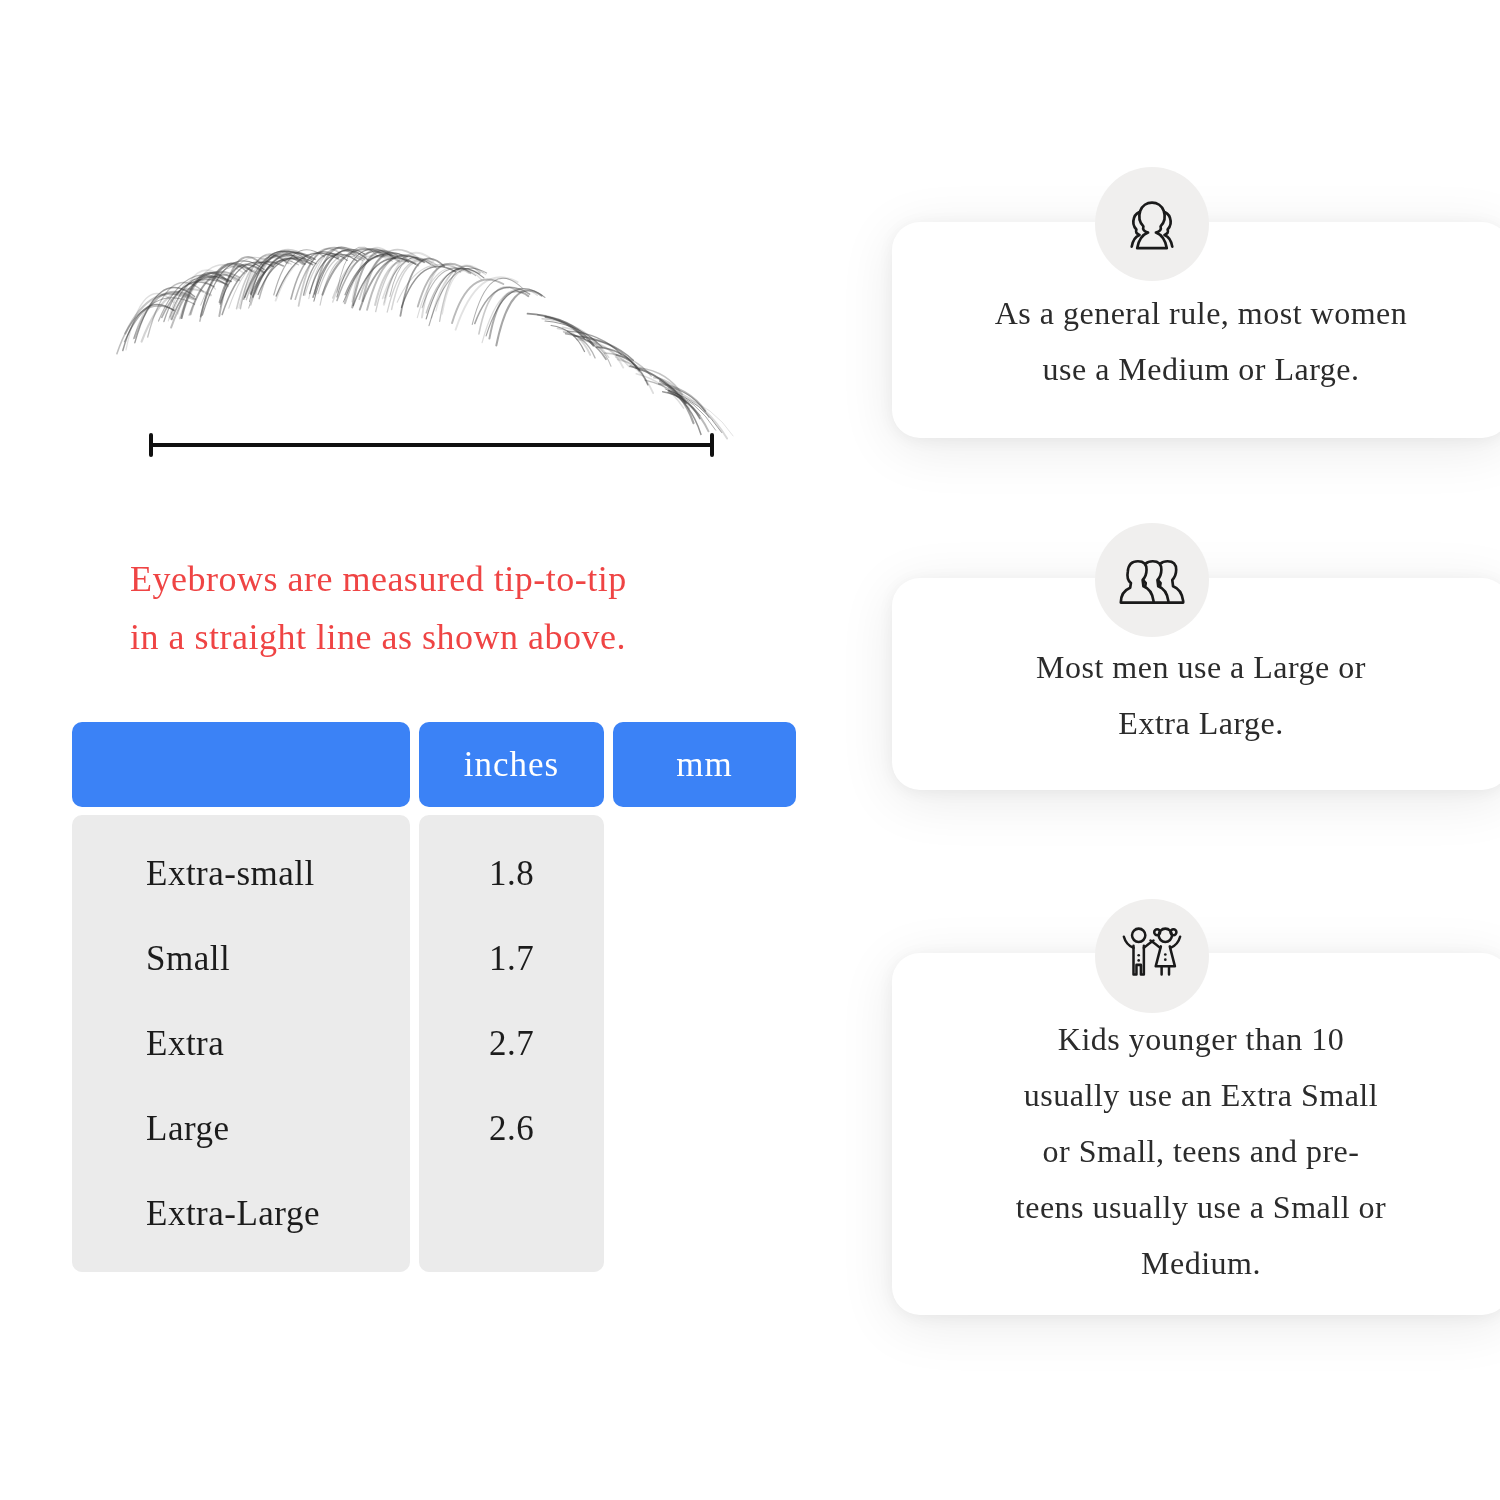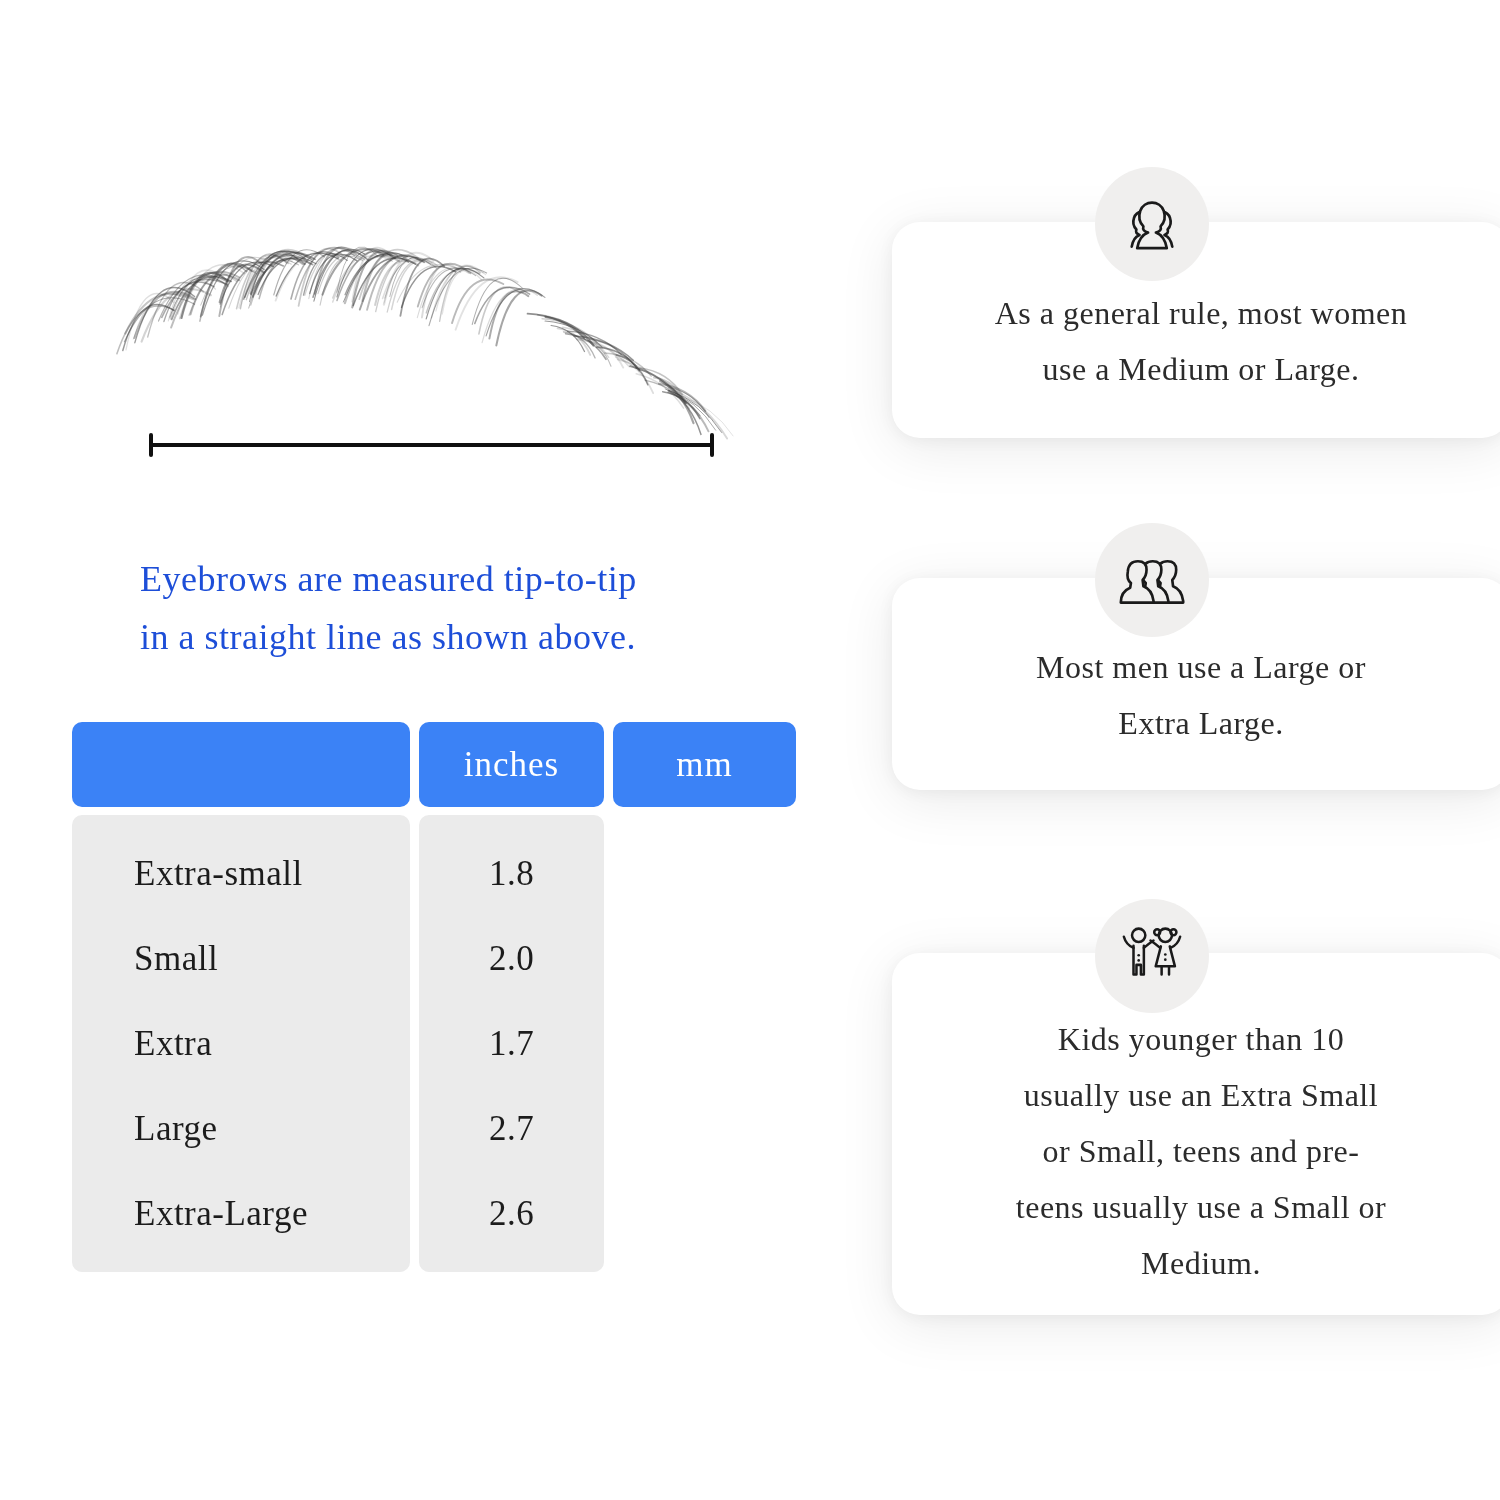--- a/index.html
+++ b/index.html
@@ -15,33 +15,33 @@
   #eyebrow-svg{left:105px;top:226px;width:620px;height:205px;overflow:visible;}
   .measure-line{
     left:150px;top:443px;width:563px;height:4px;background:#101010;border-radius:2px;
   }
   .measure-line::before,.measure-line::after{
     content:"";position:absolute;top:-10px;width:4px;height:24px;background:#101010;border-radius:2px;
   }
   .measure-line::before{left:-1px;}
   .measure-line::after{right:-1px;}
   .caption{
-    left:140px;top:515px;width:640px;
-    font-size:36px;line-height:1.6;color:#1d4ed8;letter-spacing:.5px;
+    left:130px;top:515px;width:640px;
+    font-size:36px;line-height:1.6;color:#ef4444;letter-spacing:.5px;
   }
 
   
   .size-table{left:72px;top:722px;width:724px;}
   .thead,.tbody{display:grid;grid-template-columns:338px 185px 183px;column-gap:9px;}
   .th{
     height:85px;line-height:85px;background:#3b82f6;border-radius:10px;
     color:#ffffff;font-size:35px;text-align:center;letter-spacing:1px;
   }
   .tbody{margin-top:8px;}
-  .tcol{background:#ebebeb;border-radius:10px;padding:16px 0;}
+  .tcol{background:#ebebeb;border-radius:10px;padding:16px 12px;}
   .cell{height:85px;line-height:85px;font-size:35px;color:#1c1c1c;letter-spacing:.5px;}
   .tcol-label .cell{text-align:left;padding-left:62px;}
   .tcol-num .cell{text-align:center;}
 
   
   .card{
     left:892px;width:618px;background:#ffffff;border-radius:28px;
     box-shadow:0 10px 55px rgba(0,0,0,.085),0 2px 16px rgba(0,0,0,.05);
     display:flex;align-items:center;justify-content:center;text-align:center;
   }
@@ -236,21 +236,20 @@
     <div class="tbody">
       <div class="tcol tcol-label">
         <div class="cell">Extra-small</div>
         <div class="cell">Small</div>
         <div class="cell">Extra</div>
         <div class="cell">Large</div>
         <div class="cell">Extra-Large</div>
       </div>
       <div class="tcol tcol-num">
         <div class="cell">1.8</div>
-        <div class="cell">2.0</div>
         <div class="cell">1.7</div>
         <div class="cell">2.7</div>
         <div class="cell">2.6</div>
       </div>
     </div>
   </div>
 
   <div class="abs card card-women">
     <p>As a general rule, most women use a Medium or Large.</p>
   </div>

